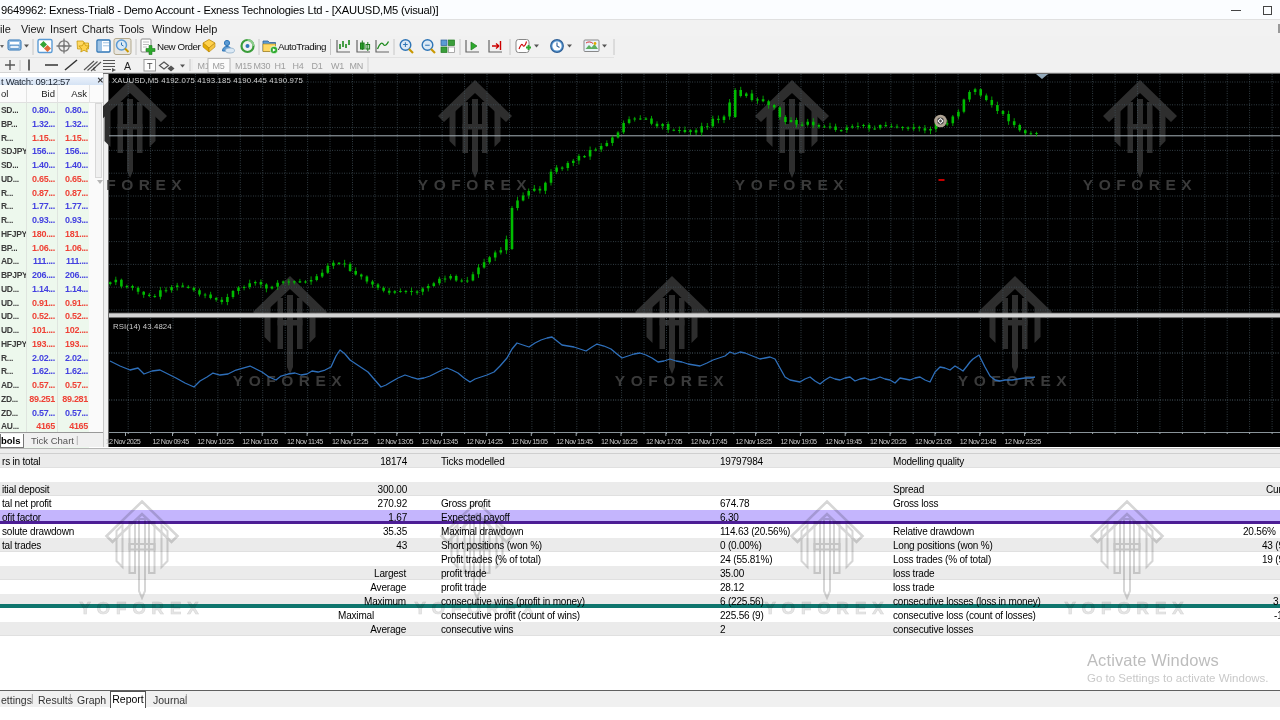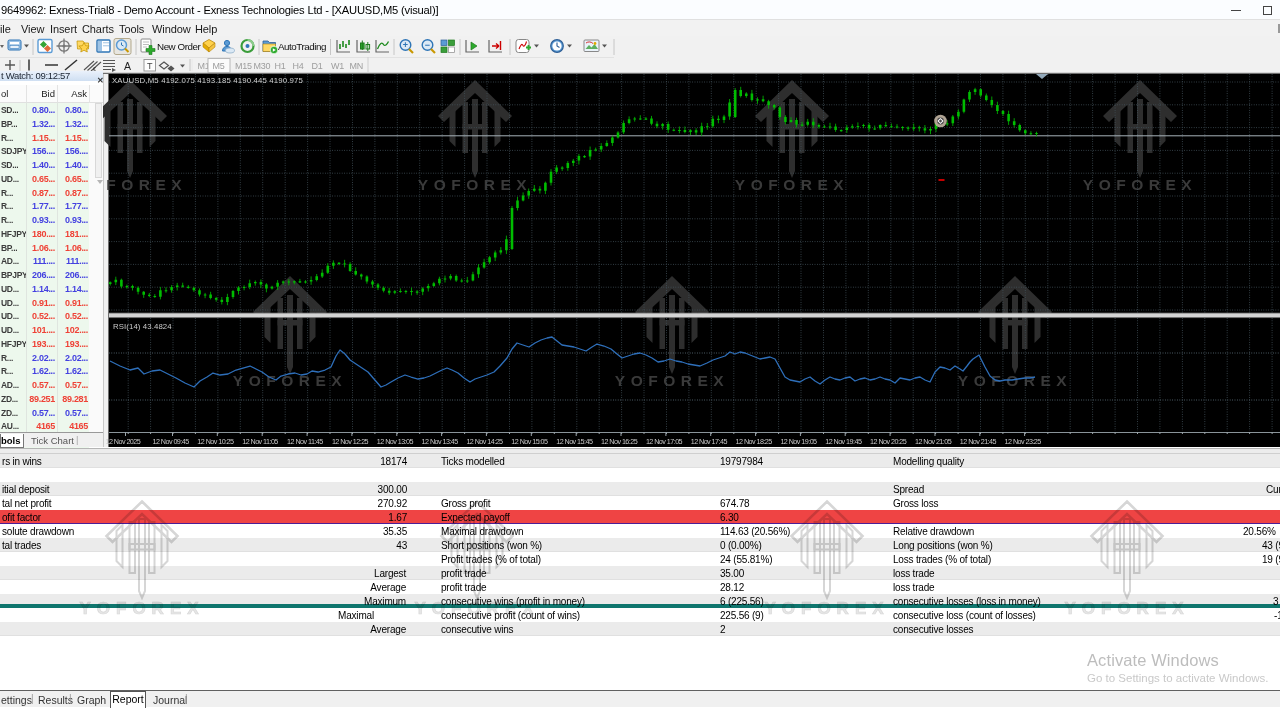--- a/index.html
+++ b/index.html
@@ -4,21 +4,21 @@
 body{width:1280px;height:720px;overflow:hidden;font-family:"Liberation Sans",sans-serif;background:#fff}
 #root{position:relative;width:1280px;height:720px;overflow:hidden;background:#fff}
 .abs{position:absolute}
 #titlebar{left:0;top:0;width:1280px;height:20px;background:#fbfdff;border-bottom:1px solid #e0e0e0}
 #titletext{left:1px;top:4px;font-size:11.2px;color:#000;letter-spacing:-0.2px}
 #menubar{left:0;top:20px;width:1280px;height:16px;background:#f2f2f2}
 .mi{position:absolute;top:22.5px;font-size:11px;color:#1a1a1a;letter-spacing:-0.1px}
 #toolbar{left:0;top:36px;width:1280px;height:37px;background:#f1f1f1;border-bottom:1px solid #d5d5d5}
 #tb1line{left:0;top:57px;width:614px;height:1px;background:#e2e2e2}
 #mw{left:0;top:73px;width:103px;height:374px;background:#fff}
-#mwhead{left:0;top:71px;width:103px;height:9.5px;background:linear-gradient(#eaf1fb,#cfdff2);font-size:9.5px;color:#1a2330;line-height:9px;padding-left:1px;letter-spacing:-0.3px}
+#mwhead{left:0;top:77px;width:103px;height:9.5px;background:linear-gradient(#eaf1fb,#cfdff2);font-size:9.5px;color:#1a2330;line-height:9px;padding-left:1px;letter-spacing:-0.3px}
 #mwcols{left:0;top:84.5px;width:103px;height:18px;background:#fbfbfb;border-bottom:1px solid #e0e0e0;font-size:9.5px;color:#222}
 .mwrow{position:absolute;left:0;width:89px;height:32px;background:#edf8ed;border-bottom:1px solid #e0e6e0;font-size:9.5px;line-height:13px}
 .mwsym{position:absolute;left:1px;top:1.5px;width:26px;overflow:hidden;color:#3c3c3c;font-weight:bold;font-size:8.5px;letter-spacing:-0.3px}
 .mwv{position:absolute;top:1.5px;text-align:right;font-weight:bold;font-size:9px;letter-spacing:-0.3px}
 #mwtabs{left:0;top:432px;width:103px;height:15px;background:#f0f0f0;border-top:1px solid #999;font-size:9.5px;color:#444}
 #splitter{left:0;top:448px;width:1280px;height:5.5px;background:#ececec;border-top:1px solid #b5b5b5;border-bottom:1px solid #cfcfcf}
 #terminal{left:0;top:453.5px;width:1280px;height:236.5px;background:#fff}
 .reprow{position:absolute;left:0;width:1280px;height:14px;font-size:10px;color:#000}
 .rl{position:absolute;top:1.5px;letter-spacing:-0.2px;white-space:nowrap}
 .rv1{left:300px;width:107px;text-align:right}
@@ -424,40 +424,40 @@
         <text x="915.0" y="444">12 Nov 21:05</text>
         <text x="959.8" y="444">12 Nov 21:45</text>
         <text x="1004.6" y="444">12 Nov 23:25</text>
       </g>
 <text x="112" y="83" fill="#d0d0d0" font-size="7.8px" font-family="Liberation Sans, sans-serif" letter-spacing="0.15">XAUUSD,M5  4192.075 4193.185 4190.445 4190.975</text>
 <text x="113" y="328.5" fill="#c9c9c9" font-size="7.8px" font-family="Liberation Sans, sans-serif" letter-spacing="0.1">RSI(14) 43.4824</text>
 </svg>
 <div class="abs" id="splitter"></div>
 <div class="abs" id="terminal"></div>
 <div class="reprow" style="top:454px;background:#ebebeb;border-bottom:1px solid #e0e0e0">
-      <span class="rl" style="left:2px">rs in wins</span>
+      <span class="rl" style="left:2px">rs in total</span>
       <span class="rl rv1">18174</span>
       <span class="rl" style="left:441px">Ticks modelled</span>
       <span class="rl rv2">19797984</span>
       <span class="rl" style="left:893px">Modelling quality</span>
     </div>
     <div class="reprow" style="top:482px;background:#ebebeb;border-bottom:1px solid #e0e0e0">
       <span class="rl" style="left:2px">itial deposit</span>
       <span class="rl rv1">300.00</span>
       <span class="rl" style="left:893px">Spread</span>
       <span class="rl" style="left:1266px">Cur</span>
     </div>
     <div class="reprow" style="top:496px;background:#ffffff">
       <span class="rl" style="left:2px">tal net profit</span>
       <span class="rl rv1">270.92</span>
       <span class="rl" style="left:441px">Gross profit</span>
       <span class="rl rv2">674.78</span>
       <span class="rl" style="left:893px">Gross loss</span>
     </div>
-    <div class="reprow" style="top:510px;background:#ef4444;border-bottom:1px solid #4c1d95">
+    <div class="reprow" style="top:510px;background:#c4b5fd;border-bottom:3px solid #4c1d95">
       <span class="rl" style="left:2px">ofit factor</span>
       <span class="rl rv1">1.67</span>
       <span class="rl" style="left:441px">Expected payoff</span>
       <span class="rl rv2">6.30</span>
     </div>
     <div class="reprow" style="top:524px;background:#ffffff">
       <span class="rl" style="left:2px">solute drawdown</span>
       <span class="rl rv1">35.35</span>
       <span class="rl" style="left:441px">Maximal drawdown</span>
       <span class="rl rv2">114.63 (20.56%)</span>

